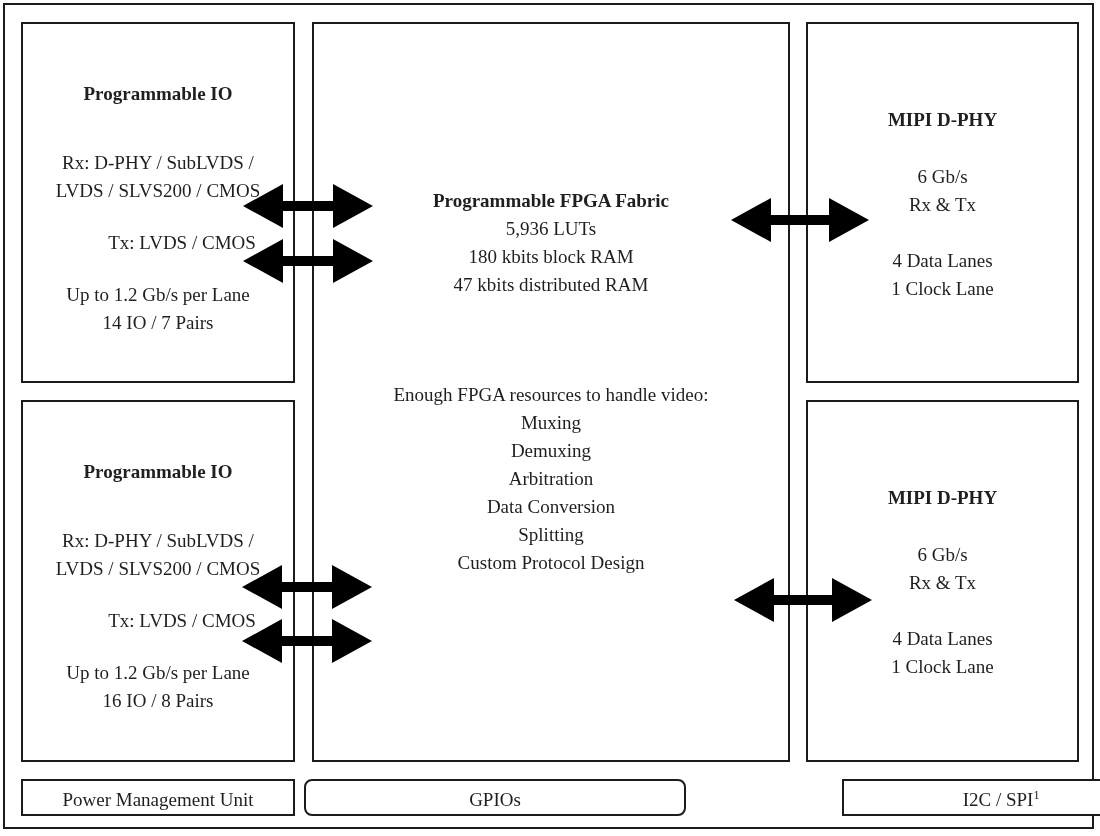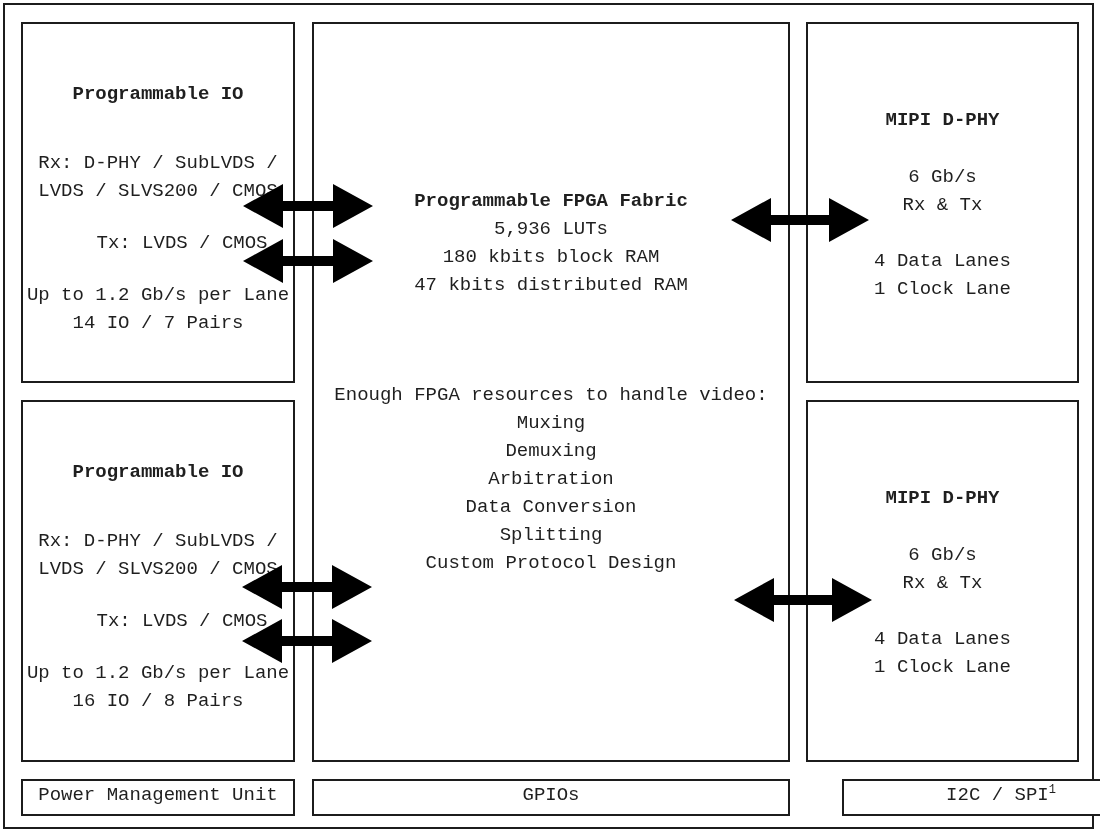--- a/index.html
+++ b/index.html
@@ -5,21 +5,21 @@
   html, body {
     margin: 0;
     padding: 0;
     background: #ffffff;
   }
   #canvas {
     position: relative;
     width: 1100px;
     height: 836px;
     background: #ffffff;
-    font-family: Liberation Mono, monospace;
+    font-family: Liberation Serif, serif;
     color: #1f1f1f;
     overflow: hidden;
   }
   .outer-frame {
     position: absolute;
     left: 3px; top: 3px;
     width: 1091px; height: 826px;
     border: 2px solid #1c1c1c;
     box-sizing: border-box;
   }
@@ -36,25 +36,25 @@
   
   #box-io-top      { left: 21px;  top: 22px;  width: 274px; height: 361px; }
   #box-io-bottom   { left: 21px;  top: 400px; width: 274px; height: 362px; }
   #box-fabric      { left: 312px; top: 22px;  width: 478px; height: 740px; }
   #box-dphy-top    { left: 806px; top: 22px;  width: 273px; height: 361px; }
   #box-dphy-bottom { left: 806px; top: 400px; width: 273px; height: 362px; }
 
   
   .bar {
     display: flex;
-    align-items: flex-start;
+    align-items: flex-end;
     justify-content: center;
   }
   #box-pmu   { left: 21px;  top: 779px; width: 274px; height: 37px; }
-  #box-gpios { left: 312px; top: 779px; width: 478px; height: 37px; }
+  #box-gpios { left: 304px; top: 779px; width: 382px; height: 37px; border-radius: 8px; }
   #box-i2c   { left: 842px; top: 779px; width: 318px; height: 37px; }
 
   
   .io-title { margin-top: 56px; font-weight: bold; }
   .io-rx    { margin-top: 41px; }
   .io-tx    { margin-top: 24px; padding-left: 48px; }
   .io-speed { margin-top: 24px; }
 
   
   .fabric-title  { margin-top: 163px; font-weight: bold; }

